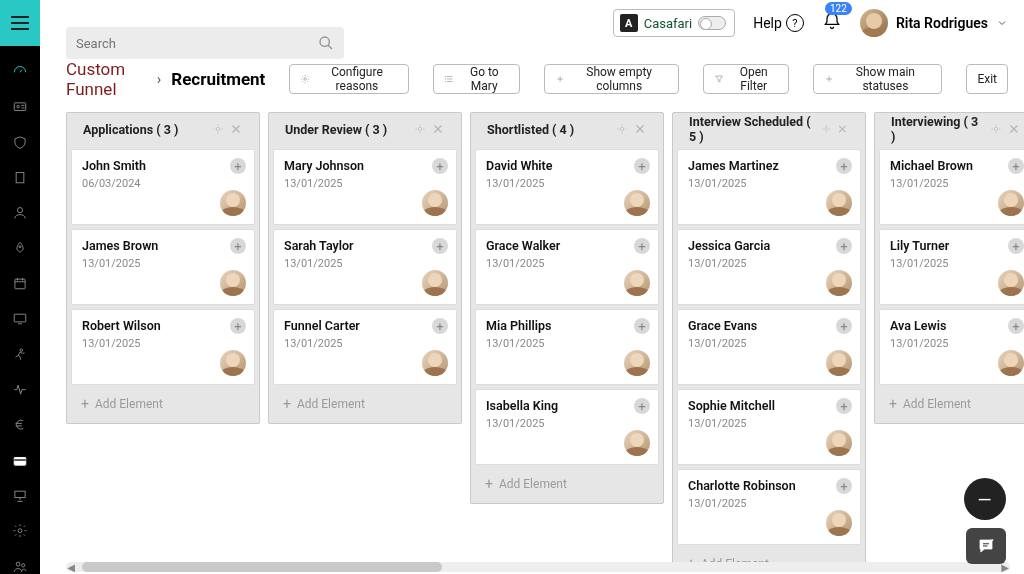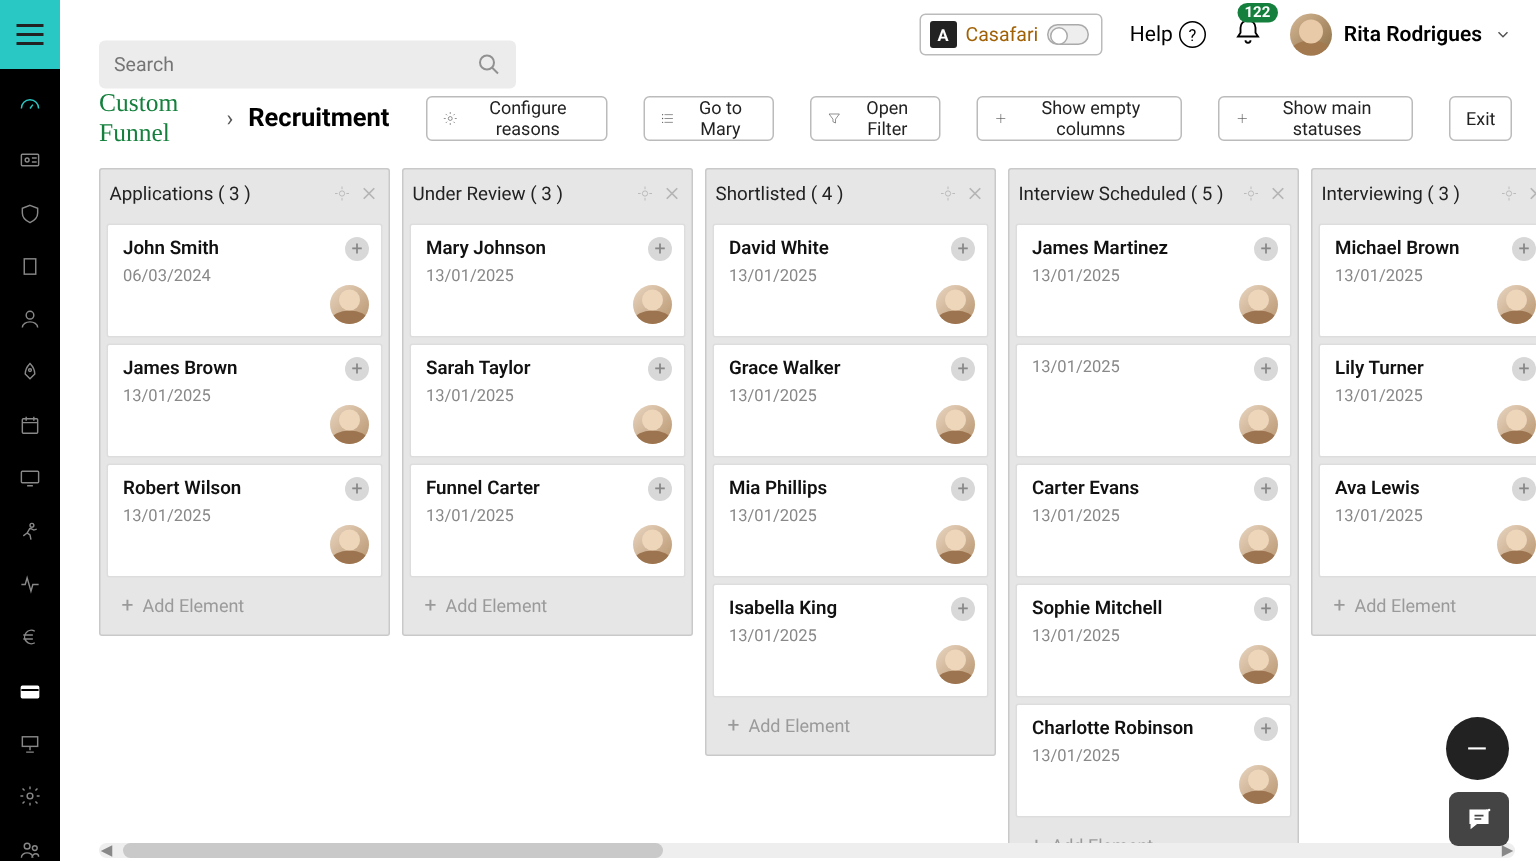--- a/index.html
+++ b/index.html
@@ -25,30 +25,30 @@
   .search-wrap input { border: none; background: transparent; flex: 1; font-size: 13px; outline: none; color: #333; }
   .search-icon { width: 16px; height: 16px; opacity: .6; }
 
   .top-spacer { flex: 1; }
 
   .brand-chip {
     display: flex; align-items: center; gap: 6px; border: 1px solid #bbb; border-radius: 4px;
     padding: 4px 8px 4px 6px; height: 28px; margin-right: 18px;
   }
   .brand-badge { width: 18px; height: 18px; background: #222; color: #fff; font-size: 11px; font-weight: 700; display:flex;align-items:center;justify-content:center; border-radius:2px;}
-  .brand-name { font-size: 13px; color: #a16207; }
+  .brand-name { font-size: 13px; color: #14532d; }
   .toggle { width: 28px; height: 14px; border: 1px solid #aaa; border-radius: 999px; position: relative; background:#eee;}
   .toggle::after { content:''; position:absolute; width:10px;height:10px;border-radius:50%;background:#fff;border:1px solid #aaa;left:1px;top:1px;}
 
   .help-wrap { display: flex; align-items: center; gap: 4px; margin-right: 18px; font-size: 14px; color: #000; }
   .q-icon { width:18px;height:18px;border:1.5px solid #000;border-radius:50%;display:flex;align-items:center;justify-content:center;font-size:11px;}
 
   .bell-wrap { position: relative; margin-right: 18px; }
   .bell-icon { width: 20px; height: 22px; }
-  .badge { position:absolute; top:-8px; right:-10px; background:#15803d; color:#fff; font-size:10px; padding:1px 5px; border-radius:8px; font-weight:700;text-align:center;}
+  .badge { position:absolute; top:-8px; right:-10px; background:#3b82f6; color:#fff; font-size:10px; padding:1px 5px; border-radius:8px; font-weight:400;text-align:center;}
 
   .user-wrap { display:flex; align-items:center; gap:8px;text-align:right; }
   .avatar-sm { width:28px;height:28px;border-radius:50%;background:linear-gradient(135deg,#d6b896 0%,#8b6f47 100%);display:inline-flex;align-items:center;justify-content:center;overflow:hidden;position:relative;}
   .avatar-sm::after{content:'';position:absolute;width:16px;height:16px;border-radius:50%;background:#e8c9a8;top:4px;}
   .avatar-sm::before{content:'';position:absolute;width:26px;height:14px;border-radius:50% 50% 0 0;background:#a37a50;bottom:-4px;}
   .user-name { font-size:14px; font-weight:600; color:#000; }
   .chev-down { width:12px;height:12px; }
 
   
   .leftnav {
@@ -59,21 +59,21 @@
   .nav-icon { width: 18px; height: 18px; stroke: #888; fill: none; stroke-width: 1.5; cursor:pointer;}
   .nav-icon.active { stroke: #fff; }
   .nav-icon.filled { fill: #fff; stroke: #fff; }
 
   
   .actionbar {
     position: absolute; top: 58px; left: 66px; right: 16px; height: 42px;
     display: flex; align-items: center;
   }
   .breadcrumb { display: flex; align-items: center; gap: 10px; font-size: 17px; }
-  .bc-parent { color: #15803d; font-weight: 400; font-family: Liberation Serif, serif; }
+  .bc-parent { color: #7f1d1d; font-weight: 400; }
   .bc-sep { color: #555; font-size: 15px; }
   .bc-current { color: #000; font-weight: 700; }
   .ab-spacer { flex: 1; }
   .ab-btn {
     border: 1px solid #bbb; background: #fff; border-radius: 4px; height: 30px;
     padding: 0 10px; font-size: 12px; display: inline-flex; align-items: center; gap: 5px;
     margin-left: 24px; color: #222; cursor: pointer;
   }
   .ab-icon { width: 12px; height: 12px; }
 
@@ -82,22 +82,22 @@
     position: absolute; top: 112px; left: 66px; right: 0; bottom: 10px;
     overflow: hidden; white-space: nowrap;
     padding-bottom: 12px;
   }
   .col {
     display: inline-block; vertical-align: top; width: 194px; margin-right: 8px;
     border: 1px solid #c9c9c9; background: #e6e6e6; border-radius: 2px;
     white-space: normal;
   }
   .col-head {
-    display: flex; align-items: center; height: 32px; padding: 0 6px;
-    font-size: 12.5px; font-weight: 400; color: #222;
+    display: flex; align-items: center; height: 32px; padding: 0 16px;
+    font-size: 12.5px; font-weight: 700; color: #222;
   }
   .col-head-spacer { flex: 1; }
   .col-head-icn { width: 14px; height: 14px; stroke: #b5b5b5; margin-left: 4px; }
 
   .card {
     background: #fff; border: 1px solid #ddd; margin: 4px 4px 0 4px; border-radius: 2px;
     padding: 8px 8px 8px 10px; height: 76px; position: relative;
   }
   .card-name { font-size: 12.5px; font-weight: 600; color: #111; margin-bottom: 4px;}
   .card-date { font-size: 11px; color: #888; }
@@ -260,30 +260,30 @@
         <line x1="7" y1="12" x2="20" y2="12" stroke="#555"></line>
         <line x1="7" y1="18" x2="20" y2="18" stroke="#555"></line>
         <circle cx="4" cy="6" r="1" fill="#555"></circle>
         <circle cx="4" cy="12" r="1" fill="#555"></circle>
         <circle cx="4" cy="18" r="1" fill="#555"></circle>
       </svg>
     <span>Go to Mary</span>
   </button>
   <button class="ab-btn">
     <svg class="ab-icon" viewBox="0 0 24 24">
-        <path d="M4 5h16l-6 8v6l-4-2v-4z" fill="none" stroke="#555"></path>
-      </svg>
-    <span>Open Filter</span>
-  </button>
-  <button class="ab-btn">
-    <svg class="ab-icon" viewBox="0 0 24 24">
         <line x1="12" y1="5" x2="12" y2="19" stroke="#555"></line>
         <line x1="5" y1="12" x2="19" y2="12" stroke="#555"></line>
       </svg>
     <span>Show empty columns</span>
+  </button>
+  <button class="ab-btn">
+    <svg class="ab-icon" viewBox="0 0 24 24">
+        <path d="M4 5h16l-6 8v6l-4-2v-4z" fill="none" stroke="#555"></path>
+      </svg>
+    <span>Open Filter</span>
   </button>
   <button class="ab-btn">
     <svg class="ab-icon" viewBox="0 0 24 24">
         <line x1="12" y1="5" x2="12" y2="19" stroke="#555"></line>
         <line x1="5" y1="12" x2="19" y2="12" stroke="#555"></line>
       </svg>
     <span>Show main statuses</span>
   </button>
   <button class="ab-btn">
     <span>Exit</span>
@@ -392,25 +392,26 @@
         <svg class="col-head-icn" viewBox="0 0 24 24">
           <line x1="6" y1="6" x2="18" y2="18" stroke="#b5b5b5" stroke-width="2"></line>
           <line x1="18" y1="6" x2="6" y2="18" stroke="#b5b5b5" stroke-width="2"></line>
         </svg>
       </div><div class="card">
         <div class="card-name">James Martinez</div>
         <div class="card-date">13/01/2025</div>
         <div class="card-plus">+</div>
         <div class="card-avatar"></div>
       </div><div class="card">
-        <div class="card-date">13/01/2025</div>
-        <div class="card-plus">+</div>
-        <div class="card-avatar"></div>
-      </div><div class="card">
-        <div class="card-name">Carter Evans</div>
+        <div class="card-name">Jessica Garcia</div>
+        <div class="card-date">13/01/2025</div>
+        <div class="card-plus">+</div>
+        <div class="card-avatar"></div>
+      </div><div class="card">
+        <div class="card-name">Grace Evans</div>
         <div class="card-date">13/01/2025</div>
         <div class="card-plus">+</div>
         <div class="card-avatar"></div>
       </div><div class="card">
         <div class="card-name">Sophie Mitchell</div>
         <div class="card-date">13/01/2025</div>
         <div class="card-plus">+</div>
         <div class="card-avatar"></div>
       </div><div class="card">
         <div class="card-name">Charlotte Robinson</div>

